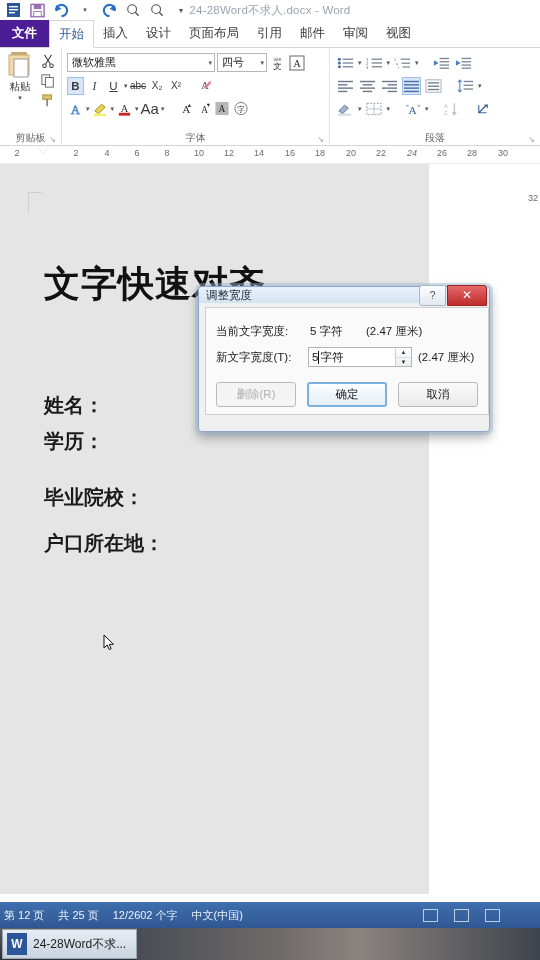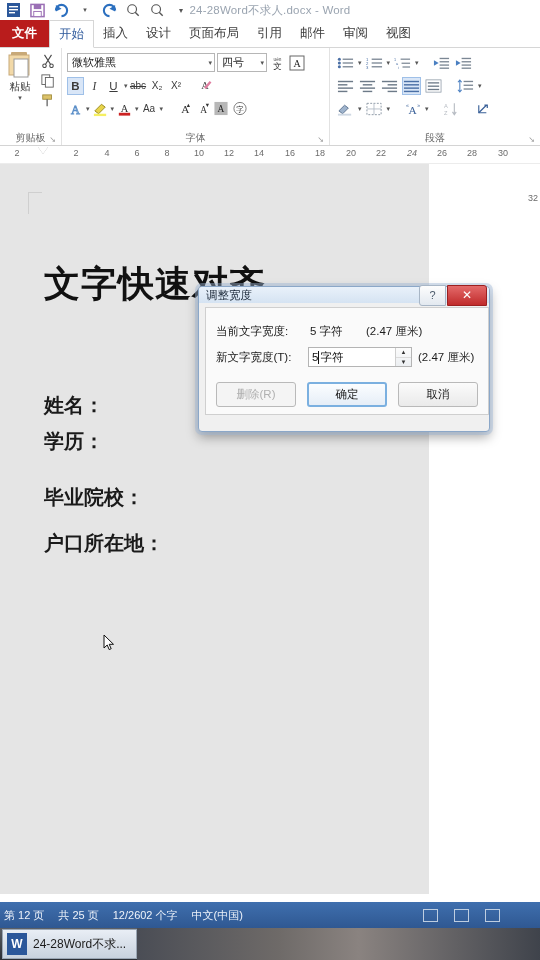--- a/index.html
+++ b/index.html
@@ -31,21 +31,21 @@
   
   .tabs {
     position: absolute; left: 0; top: 20px; width: 540px; height: 28px;
     background: #fff; display: flex; align-items: stretch;
     border-bottom: 1px solid #d6d6d6;
   }
   .tab {
     display: flex; align-items: center; justify-content: center;
     font-size: 12.5px; color: #3b3b3b; padding: 0 9px; white-space: nowrap;
   }
-  .tab.file { background: #b91c1c; color: #fff; font-weight: bold; padding: 7px 12px; }
+  .tab.file { background: #4c1d95; color: #fff; font-weight: bold; padding: 7px 12px; }
   .tab.active {
     background: #fff; color: #2b579a;
     border: 1px solid #d6d6d6; border-bottom: 1px solid #fff;
     margin-bottom: -1px;
   }
 
   
   .ribbon {
     position: absolute; left: 0; top: 48px; width: 540px; height: 98px;
     background: #fff; border-bottom: 1px solid #d4d4d4;
@@ -384,21 +384,21 @@
                 </svg>
             </div>
             <div class="caret">▾</div>
             <div class="fbtn">
               <svg width="17" height="16" viewBox="0 0 18 16">
                   <text x="9" y="11" font-size="11" text-anchor="middle" fill="#333" font-family="serif">A</text>
                   <rect x="3" y="12" width="12" height="3" fill="#cc2222"></rect>
                 </svg>
             </div>
             <div class="caret">▾</div>
-            <div class="fbtn" style="font-size:10px;">Aa</div>
+            <div class="fbtn" style="font-size:15px;">Aa</div>
             <div class="caret">▾</div>
             <div class="psep"></div>
             <div class="fbtn">
               <svg width="16" height="15" viewBox="0 0 16 16">
                   <text x="6" y="13" font-size="12" fill="#333" font-family="serif">A</text>
                   <text x="12" y="6" font-size="7" fill="#333" font-family="serif">▴</text>
                 </svg>
             </div>
             <div class="fbtn">
               <svg width="16" height="15" viewBox="0 0 16 16">

